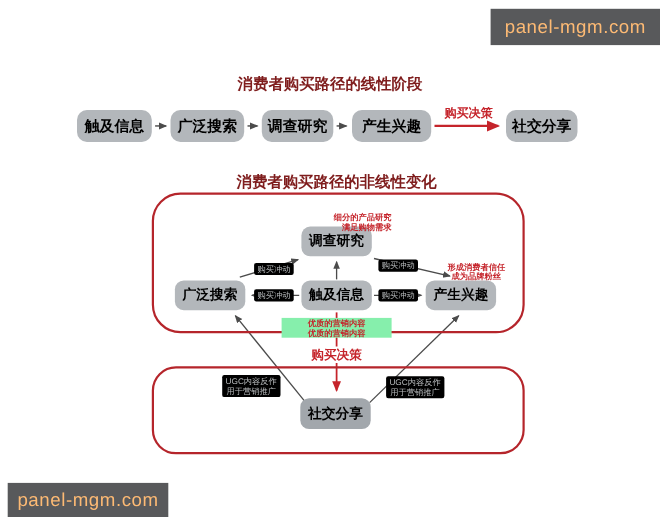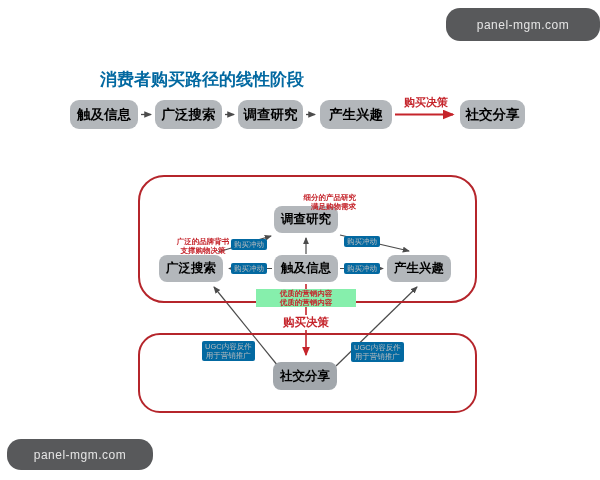--- a/index.html
+++ b/index.html
@@ -2,37 +2,37 @@
 <html><head>
 <meta charset="utf-8">
 <style>
   html,body{margin:0;padding:0;background:#fff;}
   #stage{position:relative;width:600px;height:480px;background:#ffffff;overflow:hidden;
          font-family:"Liberation Sans","DejaVu Sans",sans-serif;}
 
   .abs{position:absolute;}
 
   
-  .wm{background:#58595b;color:#e5e5e5;display:flex;align-items:center;justify-content:center;
-      font-size:12px;letter-spacing:.5px;border-radius:14px;}
+  .wm{background:#58595b;color:#fdba74;display:flex;align-items:center;justify-content:center;
+      font-size:17px;letter-spacing:.5px;}
   #wm-tr{left:446px;top:8px;width:154px;height:33px;}
   #wm-bl{left:7px;top:439px;width:146px;height:31px;}
 
   
   #logo{left:36px;top:42px;display:flex;align-items:flex-start;}
   .logo-dots{display:flex;flex-direction:column;align-items:center;margin:6px 4px 0 0;}
   .dot{border-radius:50%;}
   .dot-red{width:7px;height:7px;background:#d04a56;margin-bottom:3px;}
   .dot-black{width:8px;height:8px;background:#1b1b1f;}
   .logo-text{display:flex;flex-direction:column;align-items:flex-end;line-height:1;}
   .logo-word{font-size:24px;font-weight:bold;color:#1b1b1f;letter-spacing:-.5px;}
   .logo-tld{font-size:9px;font-weight:bold;color:#1b1b1f;margin-top:1px;}
 
   
-  .sec-title{font-size:17px;font-weight:bold;color:#0369a1;}
+  .sec-title{font-size:14px;font-weight:bold;color:#7f1d1d;text-align:center;}
   #title-linear{left:100px;top:68px;width:400px;}
   #title-nonlinear{left:106px;top:157px;width:400px;}
 
   
   .node{background:#b3b7bb;border-radius:9px;color:#000000;font-weight:bold;
         display:flex;align-items:center;justify-content:center;}
   .flow-node{height:29px;font-size:13.5px;}
   .nl-node{height:27px;font-size:12.5px;border-radius:8px;}
   .nl-node-dark{background:#a2a7ac;}
 
@@ -61,21 +61,21 @@
   .ann{font-size:7.5px;line-height:9px;font-weight:bold;color:#c5242b;text-align:center;width:100px;}
   #ann-research{left:256px;top:193px;text-align:right;}
   #ann-search{left:153px;top:237px;}
   #ann-interest{left:383px;top:238px;}
   #ann-touch{left:256px;top:289px;background:#86efac;}
   #ann-share{left:255px;top:393px;}
   #nl-decision{left:266px;top:315px;width:80px;text-align:center;font-size:11.5px;
     font-weight:bold;color:#c5242b;background:#fff;}
 
   
-  .tag{font-size:7.5px;line-height:9px;color:#b9bcbe;background:#0369a1;
+  .tag{font-size:7.5px;line-height:9px;color:#b9bcbe;background:#000000;
        padding:1px 3px;border-radius:2px;text-align:center;white-space:nowrap;}
   #t1{left:231px;top:239px;}
   #t2{left:344px;top:236px;}
   #t3{left:231px;top:263px;}
   #t4{left:344px;top:263px;}
   #ugc-left{left:202px;top:341px;}
   #ugc-right{left:351px;top:342px;}
 
   svg.layer{position:absolute;left:0;top:0;pointer-events:none;}
 </style>
@@ -116,37 +116,38 @@
     <line x1="306" y1="284" x2="306" y2="355" stroke="#c5242b" stroke-width="1.6" marker-end="url(#mred)"></line>
   </svg>
 
   <div id="f0" class="abs node flow-node">触及信息</div>
   <div id="f1" class="abs node flow-node">广泛搜索</div>
   <div id="f2" class="abs node flow-node">调查研究</div>
   <div id="f3" class="abs node flow-node">产生兴趣</div>
   <div id="f4" class="abs node flow-node">社交分享</div>
   <div id="linear-decision" class="abs">购买决策</div>
 
+  <div id="title-nonlinear" class="abs sec-title">消费者购买路径的非线性变化</div>
 
   <div id="rect1" class="abs red-rect"></div>
   <div id="rect2" class="abs red-rect"></div>
 
   <div id="n-research" class="abs node nl-node">调查研究</div>
   <div id="n-search" class="abs node nl-node">广泛搜索</div>
   <div id="n-touch" class="abs node nl-node">触及信息</div>
   <div id="n-interest" class="abs node nl-node">产生兴趣</div>
   <div id="n-share" class="abs node nl-node nl-node-dark">社交分享</div>
 
   <div id="ann-research" class="abs ann">
     <div>细分的产品研究</div>
     <div>满足购物需求</div>
   </div>
-  <div id="ann-search" class="abs ann">
-    <div>广泛的品牌背书</div>
-    <div>支撑购物决策</div>
+  <div id="ann-interest" class="abs ann">
+    <div>形成消费者信任</div>
+    <div>成为品牌粉丝</div>
   </div>
   <div id="ann-touch" class="abs ann">
     <div>优质的营销内容</div>
     <div>优质的营销内容</div>
   </div>
 
   <div id="nl-decision" class="abs">购买决策</div>
 
   <div id="t1" class="abs tag">购买冲动</div>
   <div id="t2" class="abs tag">购买冲动</div>

